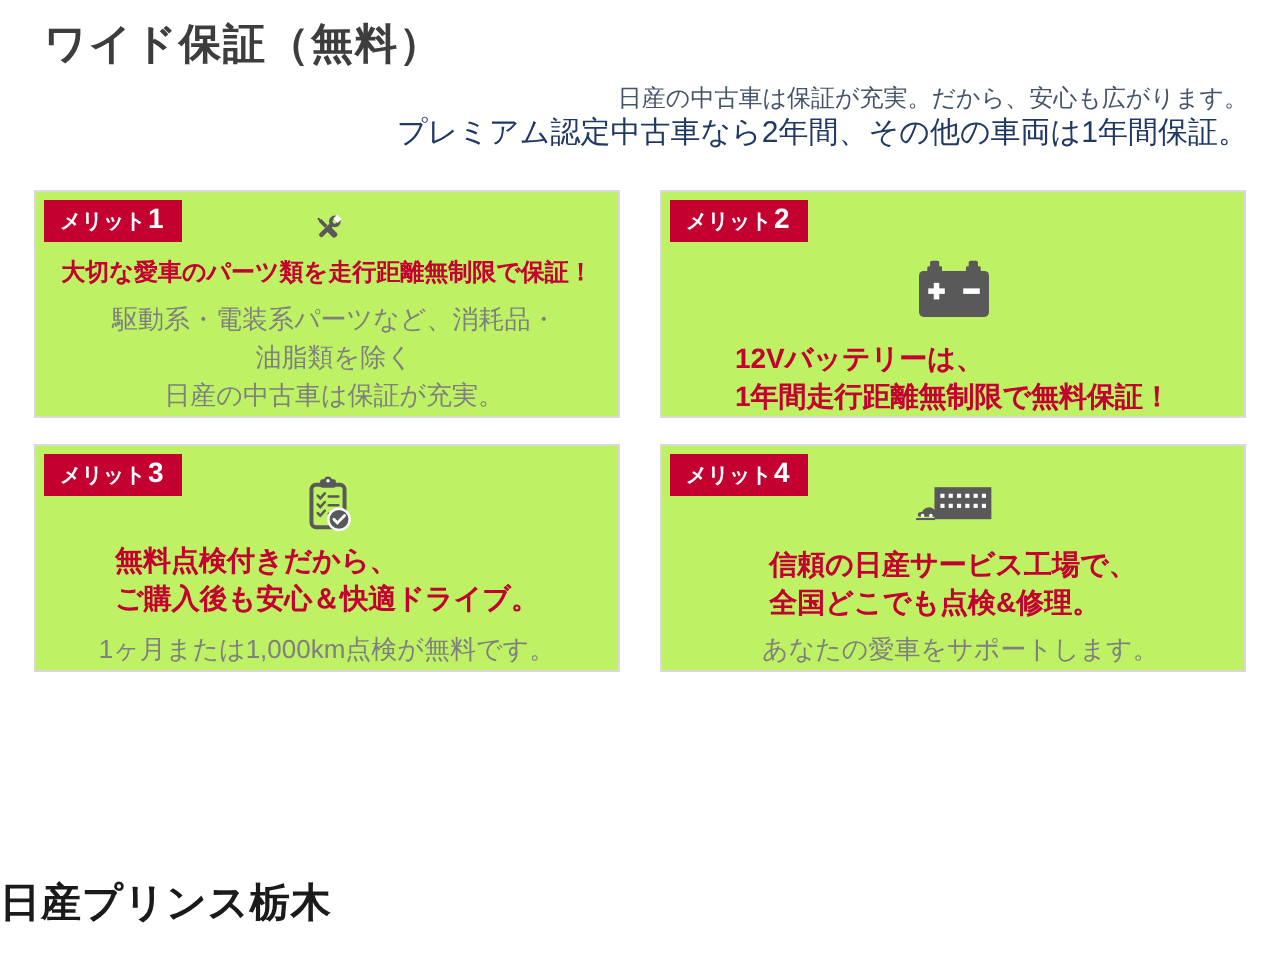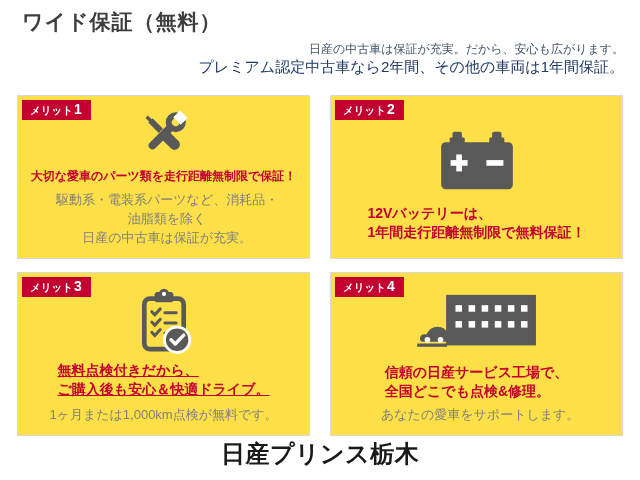--- a/index.html
+++ b/index.html
@@ -47,22 +47,22 @@
     top: 95px;
     left: 17px;
     right: 17px;
     display: grid;
     grid-template-columns: 1fr 1fr;
     column-gap: 20px;
     row-gap: 13px;
   }
   .merit-card {
     position: relative;
-    height: 164px;
-    background: #fde047;
+    height: 114px;
+    background: #bef264;
     border: 1px solid #d9d9d9;
     display: flex;
     flex-direction: column;
     align-items: center;
   }
   .merit-badge {
     position: absolute;
     top: 4px;
     left: 4px;
     background: #c3002f;
@@ -88,35 +88,35 @@
 
   
   .card-1 .merit-icon { margin-top: 10px; }
   .card-1 .merit-headline { font-size: 12px; margin-top: 6px; }
   .card-1 .merit-body { align-self: flex-start; margin-left: 38px; margin-top: 7px; text-align: center; }
 
   .card-2 .merit-icon { margin-top: 33px; }
   .card-2 .merit-headline { font-size: 14px; margin-top: 9px; }
 
   .card-3 .merit-icon { margin-top: 15px; }
-  .card-3 .merit-headline { font-size: 14px; margin-top: 5px; text-decoration: underline; }
+  .card-3 .merit-headline { font-size: 14px; margin-top: 5px; }
   .card-3 .merit-body { margin-top: 7px; text-align: center; }
 
   .card-4 .merit-icon { margin-top: 20px; }
   .card-4 .merit-headline { font-size: 14px; margin-top: 12px; }
   .card-4 .merit-body { align-self: flex-start; margin-left: 50px; margin-top: 5px; text-align: left; }
 
   
   .footer-brand {
     position: absolute;
     top: 438px;
     left: 0;
     width: 100%;
-    text-align: center;
-    font-size: 24px;
+    text-align: left;
+    font-size: 20px;
     font-weight: bold;
     color: #1a1a1a;
     letter-spacing: 0.5px;
   }
 </style>
 </head>
 <body>
 
 <div class="slide">
 

